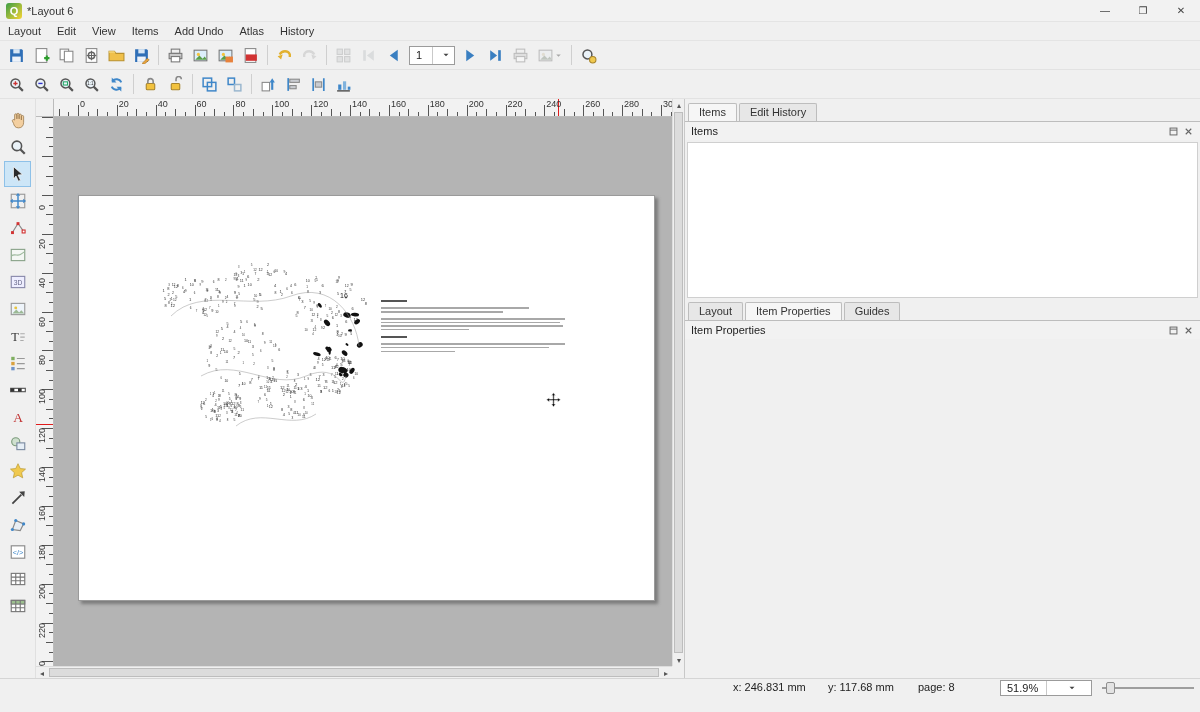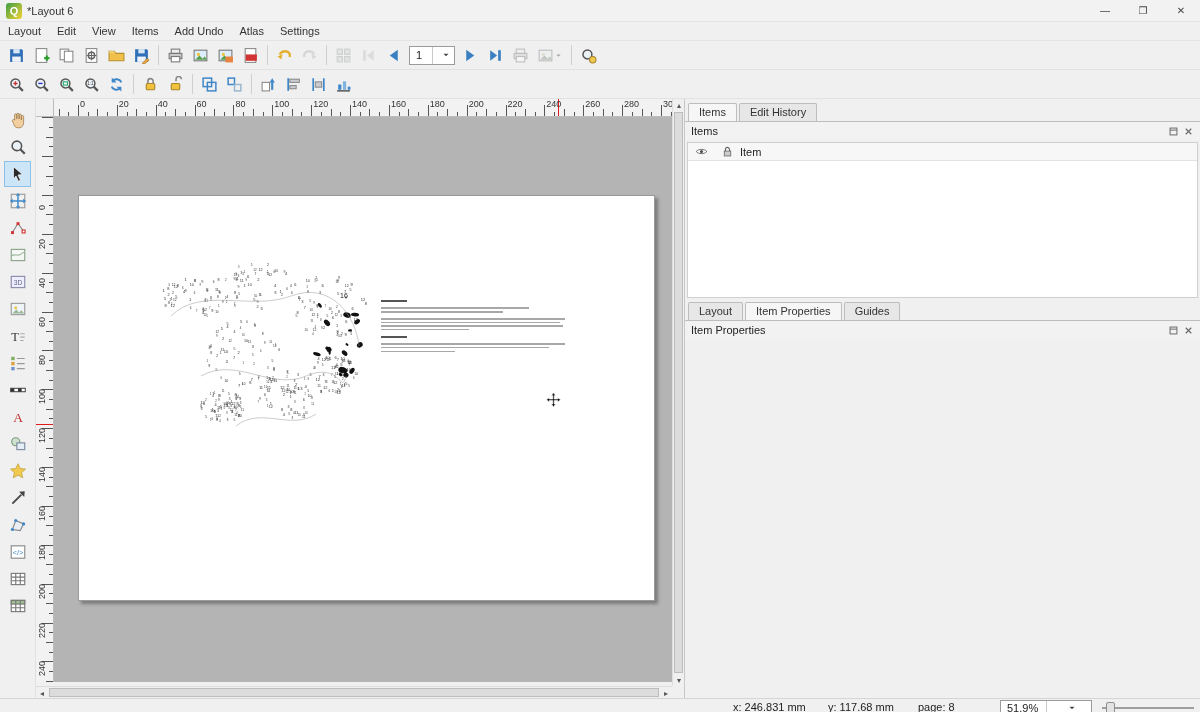--- a/index.html
+++ b/index.html
@@ -70,21 +70,21 @@
 .itable{margin:2px 2px 0 2px;height:156px;background:#fff;border:1px solid #cfcfcf;display:flex;flex-direction:column}
 .ithead{height:18px;display:flex;align-items:center;background:#f7f7f7;border-bottom:1px solid #e2e2e2}
 .ithead .col-ic{width:26px;display:flex;justify-content:center}
 .ithead .col-ic svg{width:13px;height:13px}
 .itrow{height:18px;display:flex;align-items:center}
 .cbx{width:12px;height:12px;border:1px solid #8f8f8f;background:#fff;margin:0 7px;position:relative;flex:none}
 .cbx.checked::after{content:"\2713";position:absolute;left:1px;top:-3px;font-size:11px;color:#222}
 .itrow .mic{width:15px;height:15px;margin-right:4px}
 .pfiller{flex:1;background:#f0f0f0}
 
-.statusbar{height:14px;background:#f0f0f0;border-top:1px solid #d5d5d5;position:relative}
+.statusbar{height:34px;background:#f0f0f0;border-top:1px solid #d5d5d5;position:relative}
 .sb{position:absolute;top:2px;color:#222}
 .zcombo{position:absolute;left:1000px;top:1px;width:92px;height:16px;background:#fff;border:1px solid #9b9b9b;display:flex;align-items:center}
 .zcombo>span{flex:1;padding-left:6px}
 .zcombo .sdrop{width:15px;height:100%;border-left:1px solid #c9c9c9;display:flex;align-items:center;justify-content:center}
 .zcombo .sdrop svg{width:10px;height:10px}
 .zslider{position:absolute;left:1102px;top:0;width:92px;height:18px}
 .ztrack{position:absolute;left:0;right:0;top:8px;height:2px;background:#9e9e9e}
 .zhandle{position:absolute;left:4px;top:3px;width:9px;height:12px;background:#e3e3e3;border:1px solid #8f8f8f;border-radius:2px}
 </style>
 </head>
@@ -351,21 +351,21 @@
     </div>
   </div>
 
   <div class="menubar">
     <span class="mitem">Layout</span>
     <span class="mitem">Edit</span>
     <span class="mitem">View</span>
     <span class="mitem">Items</span>
     <span class="mitem">Add Undo</span>
     <span class="mitem">Atlas</span>
-    <span class="mitem">Settings</span>
+    <span class="mitem">History</span>
   </div>
 
   <div class="toolbar">
     <div class="tbtn">
         <svg>
           <use href="#i-save"></use>
         </svg>
       </div>
     <div class="tbtn">
         <svg>
@@ -1313,33 +1313,20 @@
         <span class="picons">
           <svg>
               <use href="#i-float"></use>
             </svg>
           <svg>
               <use href="#i-x"></use>
             </svg>
         </span>
       </div>
       <div class="itable">
-        <div class="ithead">
-          <span class="col-ic">
-              <svg>
-                <use href="#i-eye"></use>
-              </svg>
-            </span>
-          <span class="col-ic">
-              <svg>
-                <use href="#i-locksm"></use>
-              </svg>
-            </span>
-          <span>Item</span>
-        </div>
         <div style="flex:1;background:#fff"></div>
       </div>
       <div class="tabs">
         <div class="tab">Layout</div>
         <div class="tab active">Item Properties</div>
         <div class="tab">Guides</div>
       </div>
       <div class="ptitle">
         <span>Item Properties</span>
         <span class="picons">

